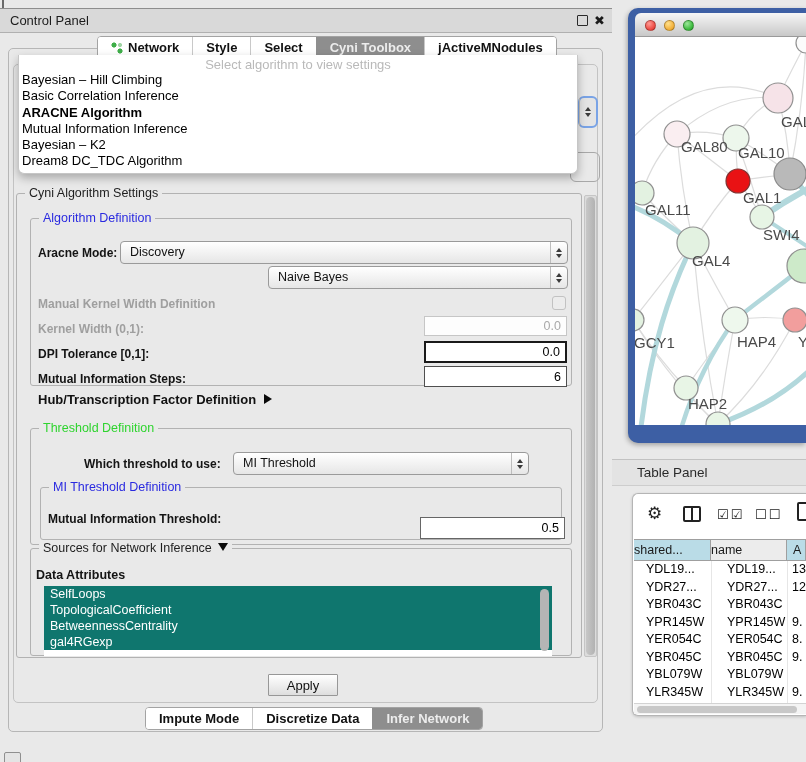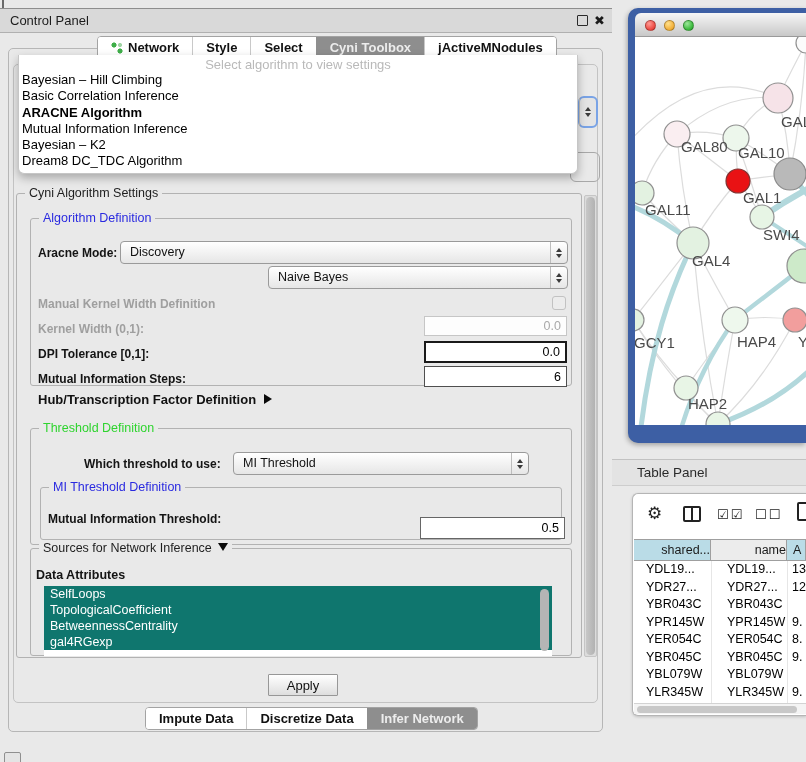--- a/index.html
+++ b/index.html
@@ -74,21 +74,21 @@
 #tp-bar{left:612px;top:459px;width:194px;height:27px;background:#e3e3e3;border-top:1px solid #c2c2c2;border-bottom:1px solid #cdcdcd;font-size:13.5px;color:#2a2a2a;line-height:26px;padding-left:25px}
 #t-window{left:632px;top:493px;width:174px;height:223px;background:#fff;border:1px solid #b5b5b5;border-right:none;border-radius:6px 0 0 6px;box-shadow:0 1px 3px rgba(0,0,0,.18)}
 #tw-gear{position:absolute;left:14px;top:9px;font-family:"DejaVu Sans",sans-serif;font-size:17px;color:#222;line-height:20px}
 #tw-cols{position:absolute;left:50px;top:12px;width:18px;height:16px;border:2px solid #222;border-radius:2px}
 #tw-cols:after{content:"";position:absolute;left:50%;top:0;bottom:0;width:2px;background:#222;transform:translateX(-50%)}
 #tw-checks,#tw-boxes{position:absolute;top:13px;font-family:"DejaVu Sans",sans-serif;font-size:13px;letter-spacing:2px;color:#222}
 #tw-checks{left:84px}
 #tw-boxes{left:122px}
 #tw-doc{position:absolute;left:164px;top:8px;width:16px;height:19px;border:2px solid #222;border-radius:2px;background:#fff}
 #t-header{position:absolute;left:1px;top:45px;width:172px;height:22px;border-top:1px solid #9f9f9f;border-bottom:1px solid #9f9f9f;background:#ececec;font-size:12.5px;color:#1a1a1a}
-.hcell{position:absolute;top:0;height:20px;line-height:20px;text-align:right;border-right:1px solid #9f9f9f;overflow:hidden;white-space:nowrap}
+.hcell{position:absolute;top:0;height:20px;line-height:20px;text-align:left;border-right:1px solid #9f9f9f;overflow:hidden;white-space:nowrap}
 #hc1{left:0;width:77px;background:#badce7}
 #hc2{left:77px;width:76px;background:#ececec}
 #hc3{left:153px;width:19px;background:#badce7;text-align:left;padding-left:6px}
 #t-rows{position:absolute;left:1px;top:67px;width:172px;height:146px;overflow:hidden}
 .t-row{position:relative;height:17.5px;line-height:17.5px;font-size:12.5px;color:#000;white-space:nowrap}
 .t-row .c1{position:absolute;left:12px}
 .t-row .c2{position:absolute;left:93px}
 .t-row .c3{position:absolute;left:158px}
 .colsep{position:absolute;top:67px;height:146px;width:1px;background:#e6e6e6}
 #t-hscroll{position:absolute;left:1px;bottom:1px;width:172px;height:11px;background:#f4f4f4;border-top:1px solid #d3d3d3}
@@ -209,21 +209,21 @@
       <div class="attr-item sel">TopologicalCoefficient</div>
       <div class="attr-item sel">BetweennessCentrality</div>
       <div class="attr-item sel">gal4RGexp</div>
     </div>
   <div class="abs" id="list-thumb"></div>
 
   <button id="apply-btn">Apply</button>
 
   <div class="abs seg" id="bottom-tabs">
       <span class="seg-item">
-        <span>Impute Data</span>
+        <span>Impute Mode</span>
       </span>
       <span class="seg-item">
         <span>Discretize Data</span>
       </span>
       <span class="seg-item sel">
         <span>Infer Network</span>
       </span>
     </div>
 
   <div class="abs" id="dock-icon"></div>

